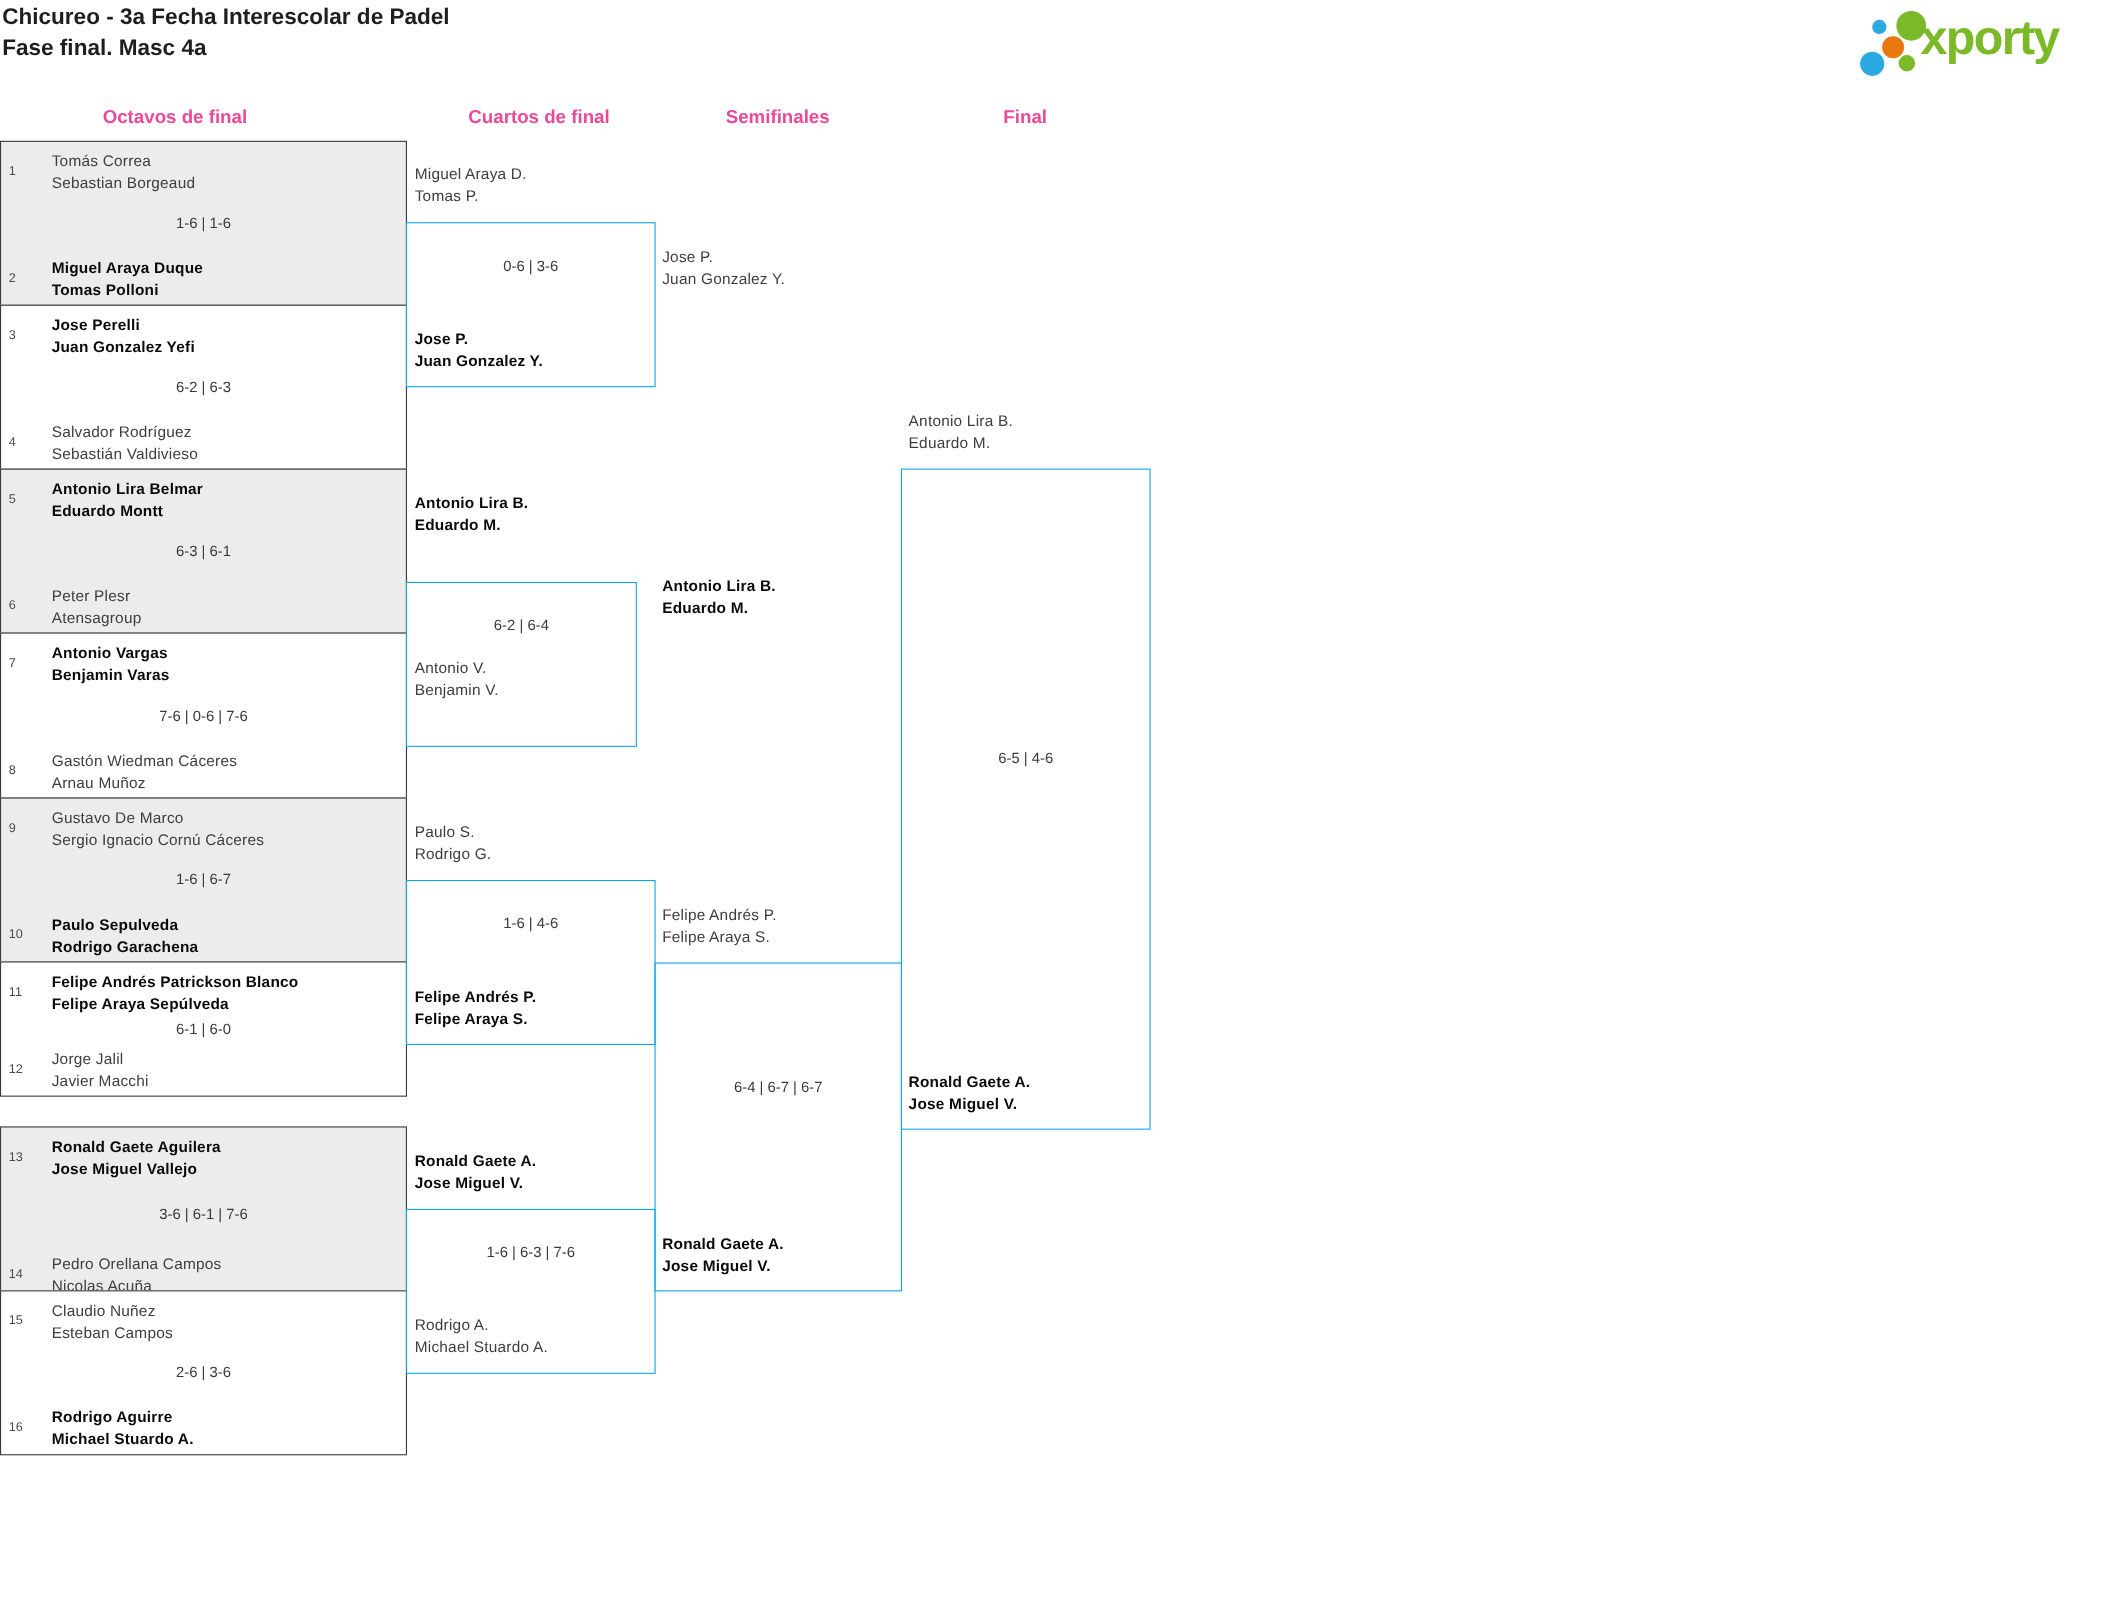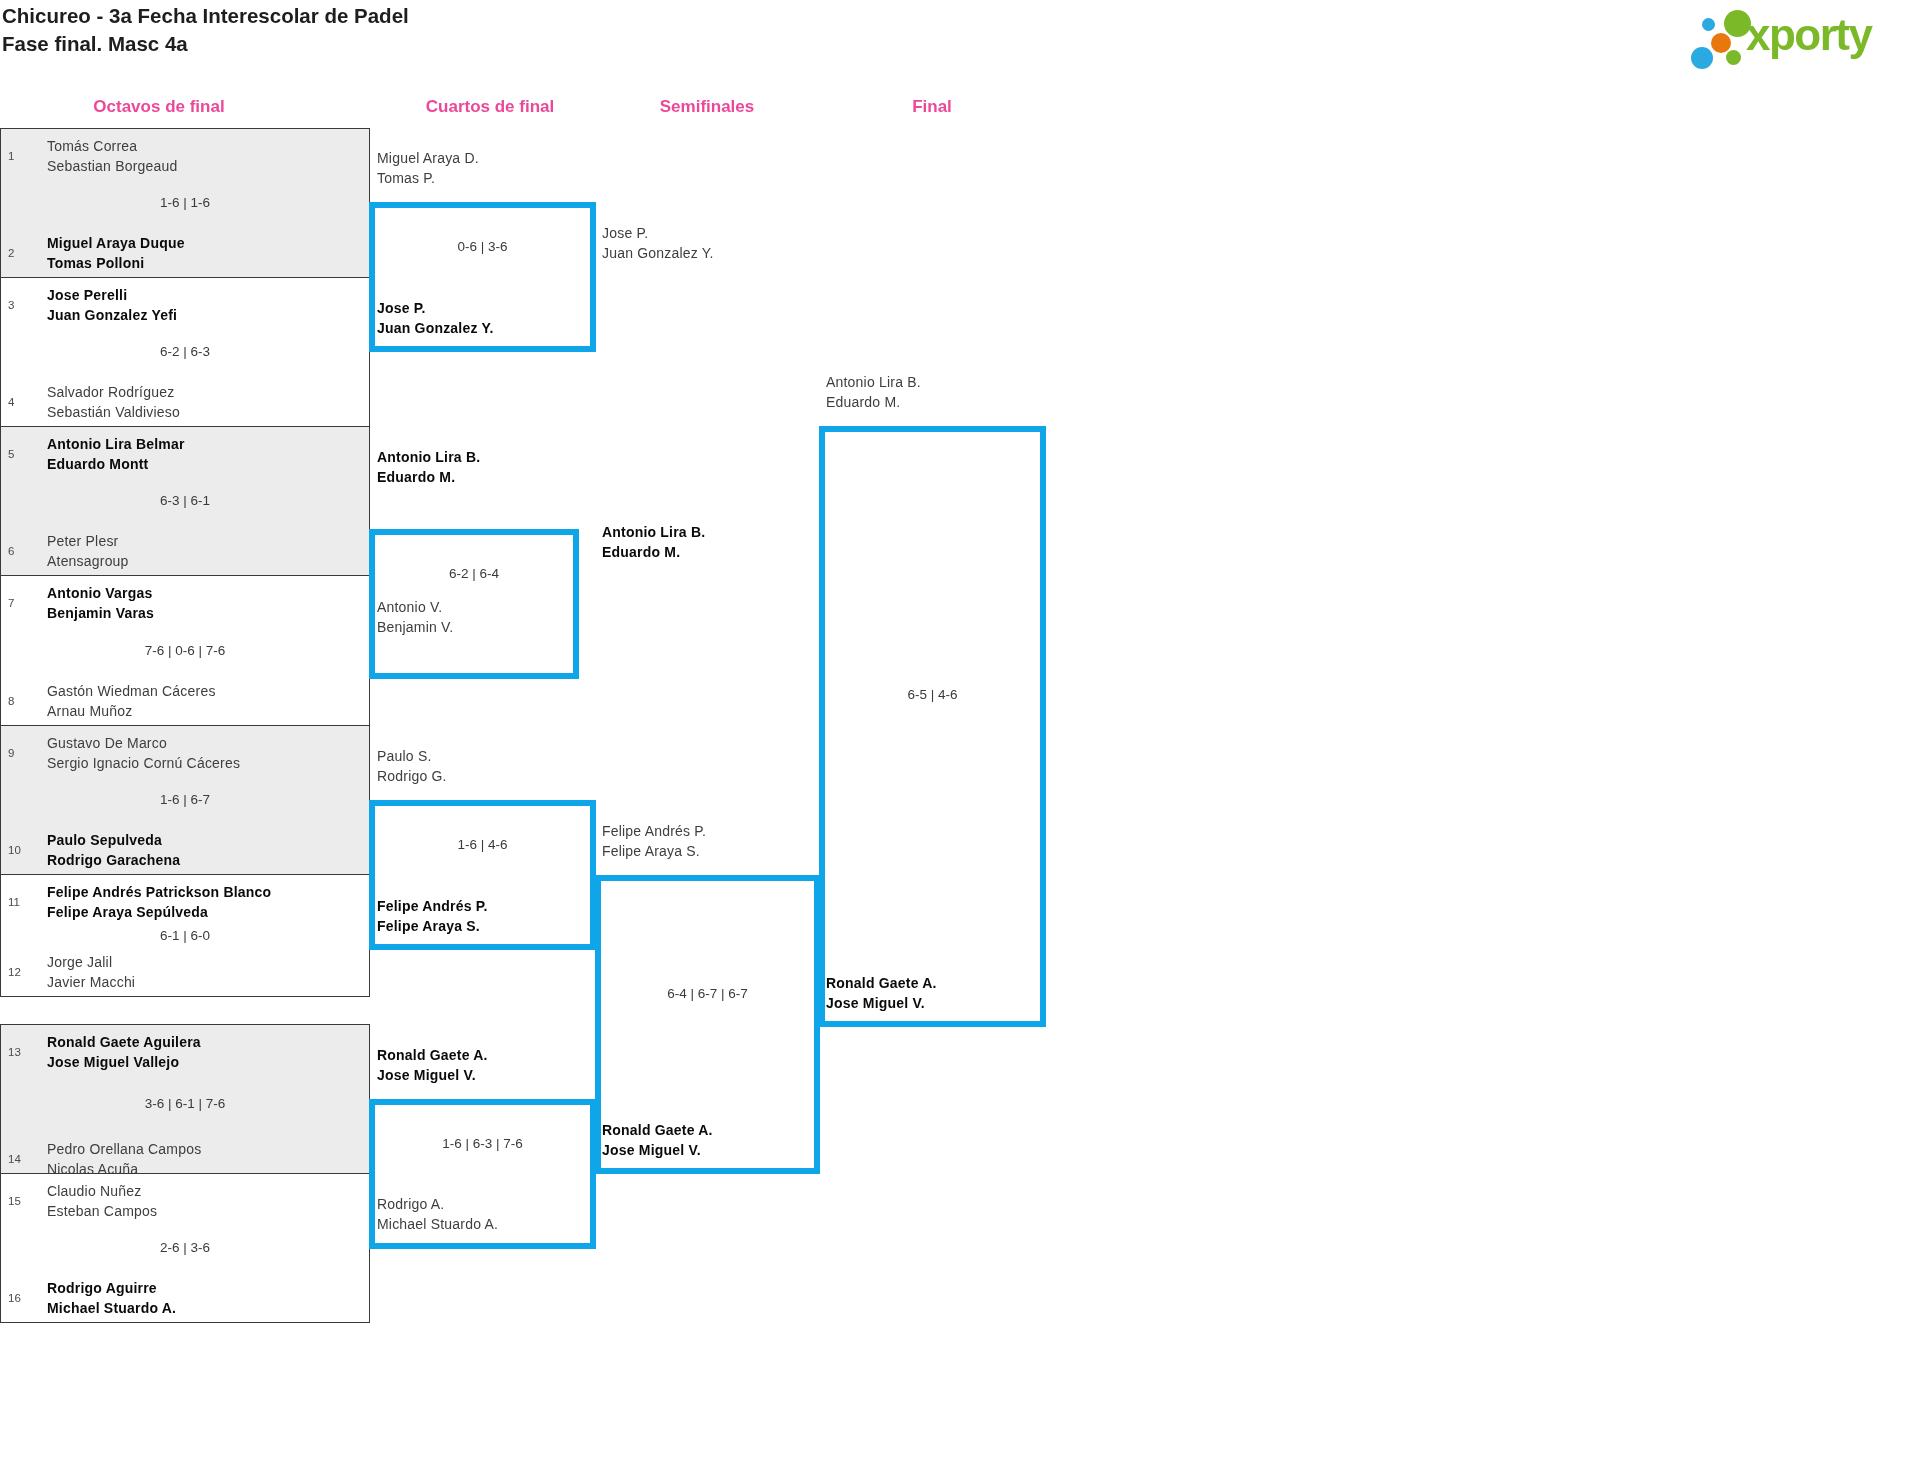--- a/index.html
+++ b/index.html
@@ -22,21 +22,21 @@
   .team.top{top:7px;}
   .team.bottom{bottom:4px;}
   .seed{flex:0 0 15px;padding-left:7px;font-size:11.5px;color:#4a4a4a;}
   .nm{font-size:14px;line-height:20px;color:#3e3e3e;letter-spacing:.2px;white-space:nowrap;margin-left:24px;}
   .nm div{white-space:nowrap;}
   .nm.win, .plabel.win{color:#0a0a0a;font-weight:700;}
   .bscore{position:absolute;left:0;width:100%;top:50%;margin-top:-9px;line-height:18px;
           text-align:center;font-size:13.5px;color:#3a3a3a;}
 
   
-  .mrect{position:absolute;border:6px solid #0ea5e9;box-sizing:border-box;background:transparent;}
+  .mrect{position:absolute;border:1px solid #0ea5e9;box-sizing:border-box;background:transparent;}
   .rscore{position:absolute;left:0;width:100%;line-height:18px;text-align:center;
           font-size:13.5px;color:#3a3a3a;}
 
   
   .plabel{position:absolute;width:218px;font-size:14px;line-height:20px;color:#3e3e3e;
           letter-spacing:.2px;white-space:nowrap;}
 </style>
 </head>
 <body>
 

